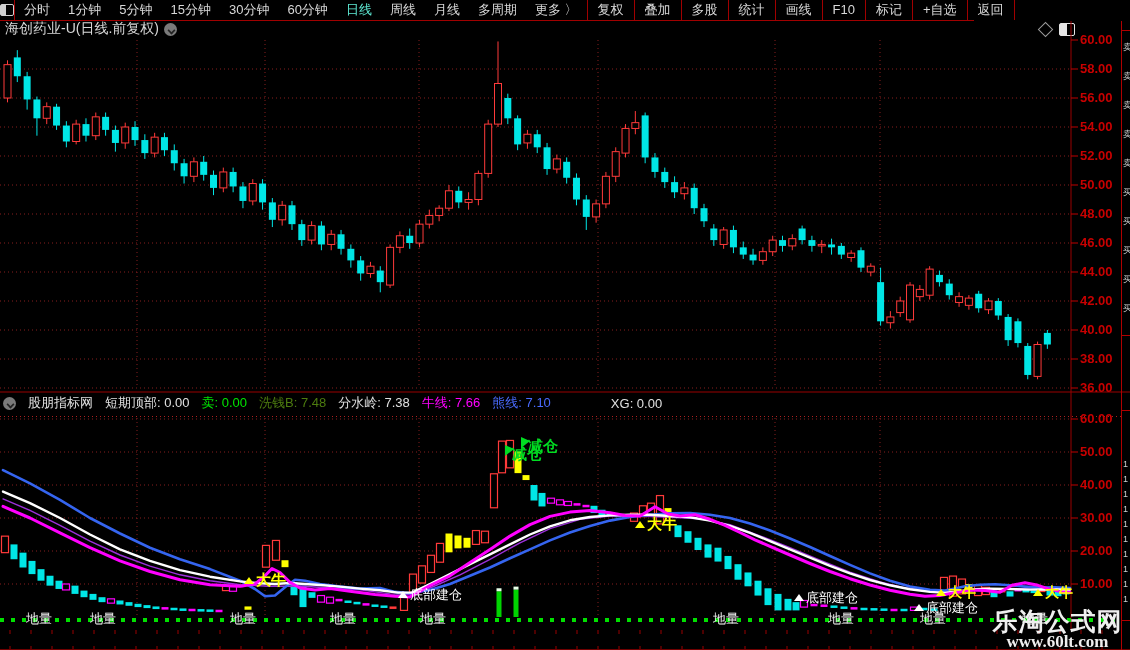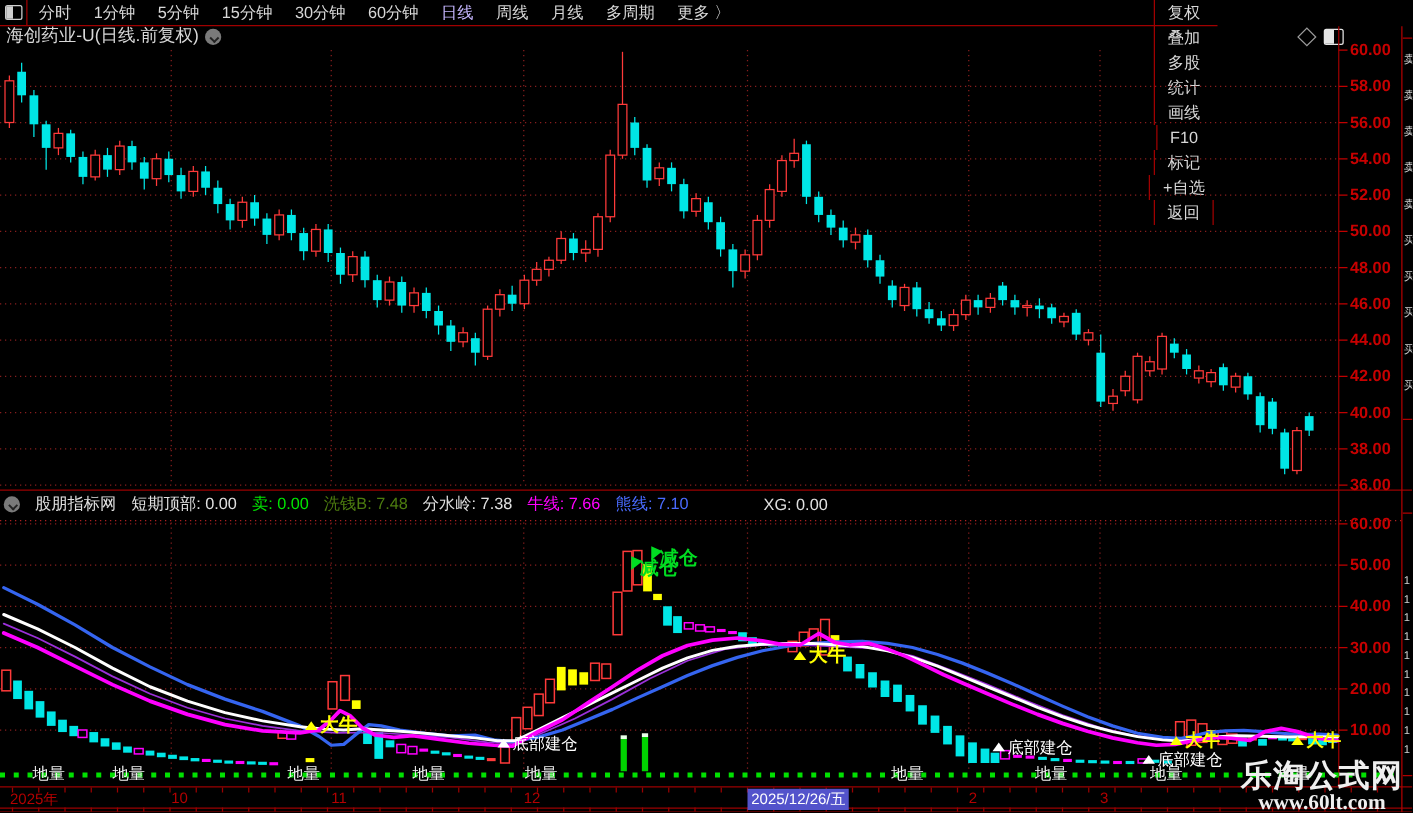--- a/index.html
+++ b/index.html
@@ -4,22 +4,22 @@
 <style>
   html,body{margin:0;padding:0;background:#000;}
   #app{position:relative;width:1130px;height:650px;background:#000;overflow:hidden;
        font-family:"Liberation Sans",sans-serif;color:#d8d8d8;}
   
   #toolbar{position:absolute;top:0;left:0;width:974px;height:20px;display:flex;align-items:center;
            border-bottom:1px solid #a00000;font-size:13px;}
   #tb-icon{width:21px;height:20px;border-right:1px solid #a00000;display:flex;align-items:center;justify-content:center;}
   #tb-icon .winico{width:12px;height:10px;border:1px solid #cfcfcf;border-radius:2px;background:linear-gradient(90deg,#cfcfcf 0 45%,#000 45%);}
   .tab{padding:0 9px;white-space:nowrap;cursor:default;}
-  .tab.active{color:#c4b5fd;}
-  #tb-right{margin-left:auto;display:flex;height:20px;align-items:center;flex-direction:column;}
+  .tab.active{color:#5eead4;}
+  #tb-right{margin-left:auto;display:flex;height:20px;align-items:center;}
   .tb-btn{padding:0 10px;border-left:1px solid #a00000;height:20px;line-height:20px;white-space:nowrap;}
   .tb-btn:last-child{border-right:1px solid #a00000;}
   
   #titlebar{position:absolute;top:21px;left:0;height:16px;display:flex;align-items:center;font-size:14px;}
   #titlebar .t{padding-left:5px;}
   .circ-ico{width:13px;height:13px;border-radius:50%;background:#7a7a7a;margin-left:5px;position:relative;flex:0 0 auto;}
   .circ-ico:after{content:"";position:absolute;left:3.5px;top:4px;width:5px;height:5px;border-right:2px solid #222;border-bottom:2px solid #222;transform:rotate(45deg) scale(.8);}
   #title-icons{position:absolute;top:23px;left:1040px;display:flex;gap:8px;align-items:center;}
   .diamond{width:9px;height:9px;border:1px solid #9a9a9a;transform:rotate(45deg);}
   .winico2{width:14px;height:11px;border:1px solid #e6e6e6;border-radius:2px;background:linear-gradient(90deg,#e6e6e6 0 50%,#000 50%);}
@@ -651,29 +651,20 @@
   <span style="color: rgb(224, 224, 224); text-align: right;">股朋指标网</span>
       <span style="color: rgb(224, 224, 224);">短期顶部: 0.00</span>
       <span style="color: rgb(0, 228, 0);">卖: 0.00</span>
       <span style="color: #4d7c0f;">洗钱B: 7.48</span>
       <span style="color: rgb(224, 224, 224);">分水岭: 7.38</span>
       <span style="color: rgb(255, 0, 255);">牛线: 7.66</span>
       <span style="color: rgb(74, 107, 255);">熊线: 7.10</span>
       <span style="color: rgb(224, 224, 224); margin-left: 48px;">XG: 0.00</span>
     </div>
 
-  <div id="daterow">
-      <div class="datelabel" style="left: 8px;">2025年</div>
-      <div class="datelabel" style="left: 137px;">10</div>
-      <div class="datelabel" style="left: 265px;">11</div>
-      <div class="datelabel" style="left: 419px;">12</div>
-      <div class="datelabel" style="left: 775px;">2</div>
-      <div class="datelabel" style="left: 880px;">3</div>
-      <div id="datehl" style="left: 598px;">2025/12/26/五</div>
-    </div>
   <div id="bottomstrip"></div>
 
   <div id="rightstrip">
       <div class="strip-sep" style="top: 9px;"></div>
       <div class="strip-sep" style="top: 314px;"></div>
       <div class="strip-sep" style="top: 389px;"></div>
       <div class="strip-sep" style="top: 599px;"></div>
       <div class="strip-g" style="top: 20px;">卖</div>
       <div class="strip-g" style="top: 49px;">卖</div>
       <div class="strip-g" style="top: 78px;">卖</div>

